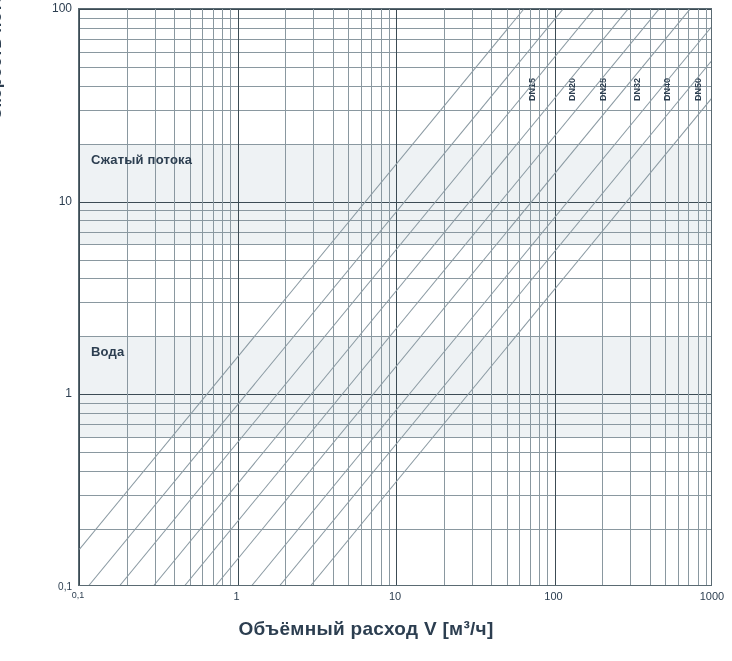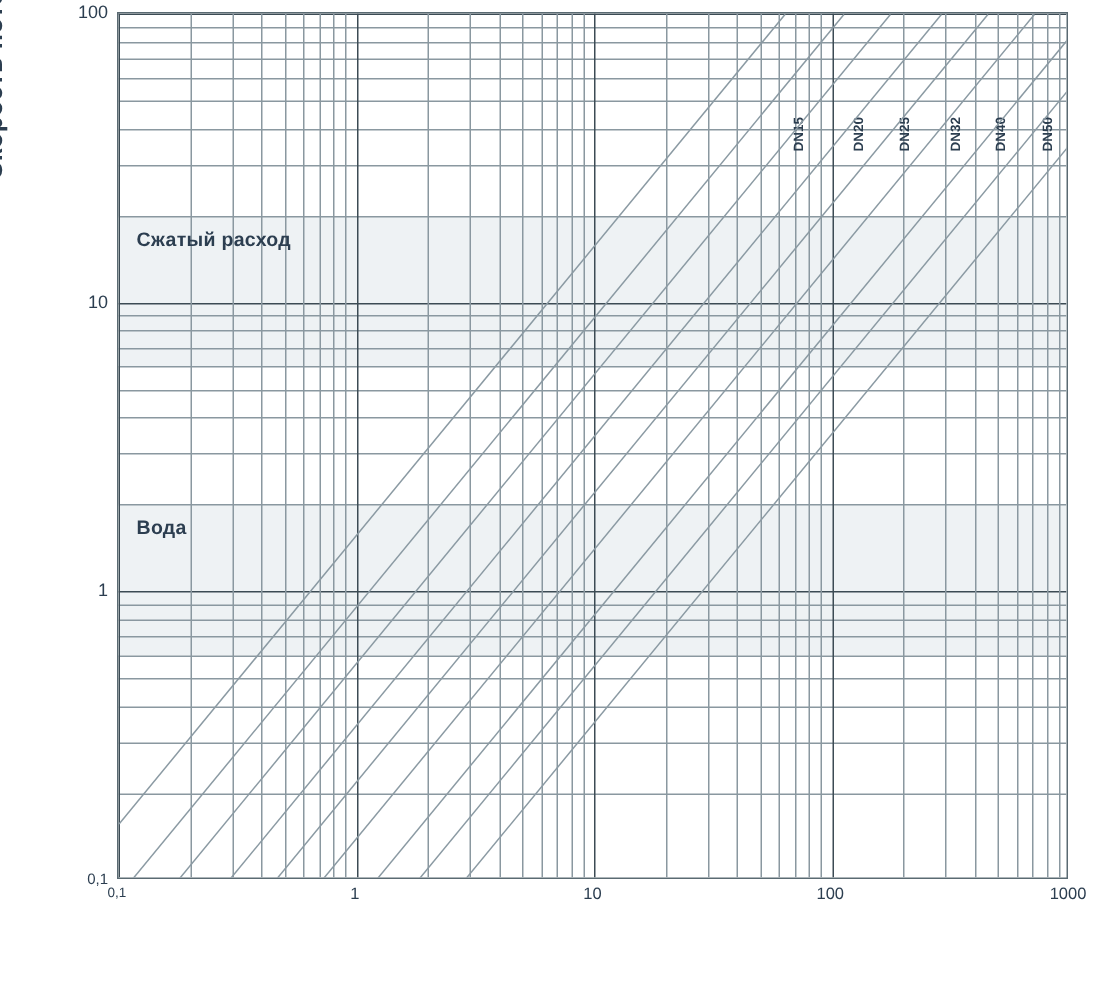--- a/index.html
+++ b/index.html
@@ -149,21 +149,21 @@
       <div class="gl v" style="left: 468px;"></div>
       <div class="gl v vmajor" style="left: 476px;"></div>
       <div class="gl v" style="left: 523px;"></div>
       <div class="gl v" style="left: 551px;"></div>
       <div class="gl v" style="left: 571px;"></div>
       <div class="gl v" style="left: 586px;"></div>
       <div class="gl v" style="left: 599px;"></div>
       <div class="gl v" style="left: 609px;"></div>
       <div class="gl v" style="left: 619px;"></div>
       <div class="gl v" style="left: 627px;"></div>
-      <div class="band-label" style="top: 142.668px; left: 12px;">Сжатый расход</div>
+      <div class="band-label" style="top: 142.668px; left: 12px;">Сжатый потока</div>
       <div class="band-label" style="top: 335.335px; left: 12px;">Вода</div>
       <div class="dline" style="left: 0px; top: 540.133px; width: 699.42px; transform: rotate(-50.5571deg);"></div>
       <div class="gl v" style="left: 444px; top: 0px; height: 0px;"></div>
       <div class="dlabel" style="left: 448.348px; top: 92px;">DN15</div>
       <div class="dline" style="left: 8.47382px; top: 578px; width: 748.455px; transform: rotate(-50.5571deg);"></div>
       <div class="gl v" style="left: 484px; top: 0px; height: 0px;"></div>
       <div class="dlabel" style="left: 487.974px; top: 92px;">DN20</div>
       <div class="dline" style="left: 39.187px; top: 578px; width: 748.455px; transform: rotate(-50.5571deg);"></div>
       <div class="gl v" style="left: 515px; top: 0px; height: 0px;"></div>
       <div class="dlabel" style="left: 518.687px; top: 92px;">DN25</div>
@@ -175,20 +175,21 @@
       <div class="dlabel" style="left: 583.4px; top: 92px;">DN40</div>
       <div class="dline" style="left: 134.623px; top: 578px; width: 748.455px; transform: rotate(-50.5571deg);"></div>
       <div class="gl v" style="left: 610px; top: 0px; height: 0px;"></div>
       <div class="dlabel" style="left: 614.123px; top: 92px;">DN50</div>
       <div class="dline" style="left: 170.734px; top: 578px; width: 729.198px; transform: rotate(-50.5571deg);"></div>
       <div class="dline" style="left: 199.327px; top: 578px; width: 684.192px; transform: rotate(-50.5571deg);"></div>
       <div class="dline" style="left: 230.045px; top: 578px; width: 635.84px; transform: rotate(-50.5571deg);"></div>
     </div>
 
   <div id="y-axis-title">Скорость потока c [м/с]</div>
+  <div id="x-axis-title">Объёмный расход V [м³/ч]</div>
 
   <div id="ytick-layer">
       <div class="ytick" style="left: 12px; width: 60px; top: 581px;">0,1</div>
       <div class="ytick ytick-lg" style="left: 12px; width: 60px; top: 386.333px;">1</div>
       <div class="ytick ytick-lg" style="left: 12px; width: 60px; top: 193.667px;">10</div>
       <div class="ytick ytick-lg" style="left: 12px; width: 60px; top: 1px;">100</div>
     </div>
   <div id="xtick-layer">
       <div class="xtick xtick-sm" style="left: 48px; top: 590px;">0,1</div>
       <div class="xtick" style="left: 206.5px; top: 590px;">1</div>

